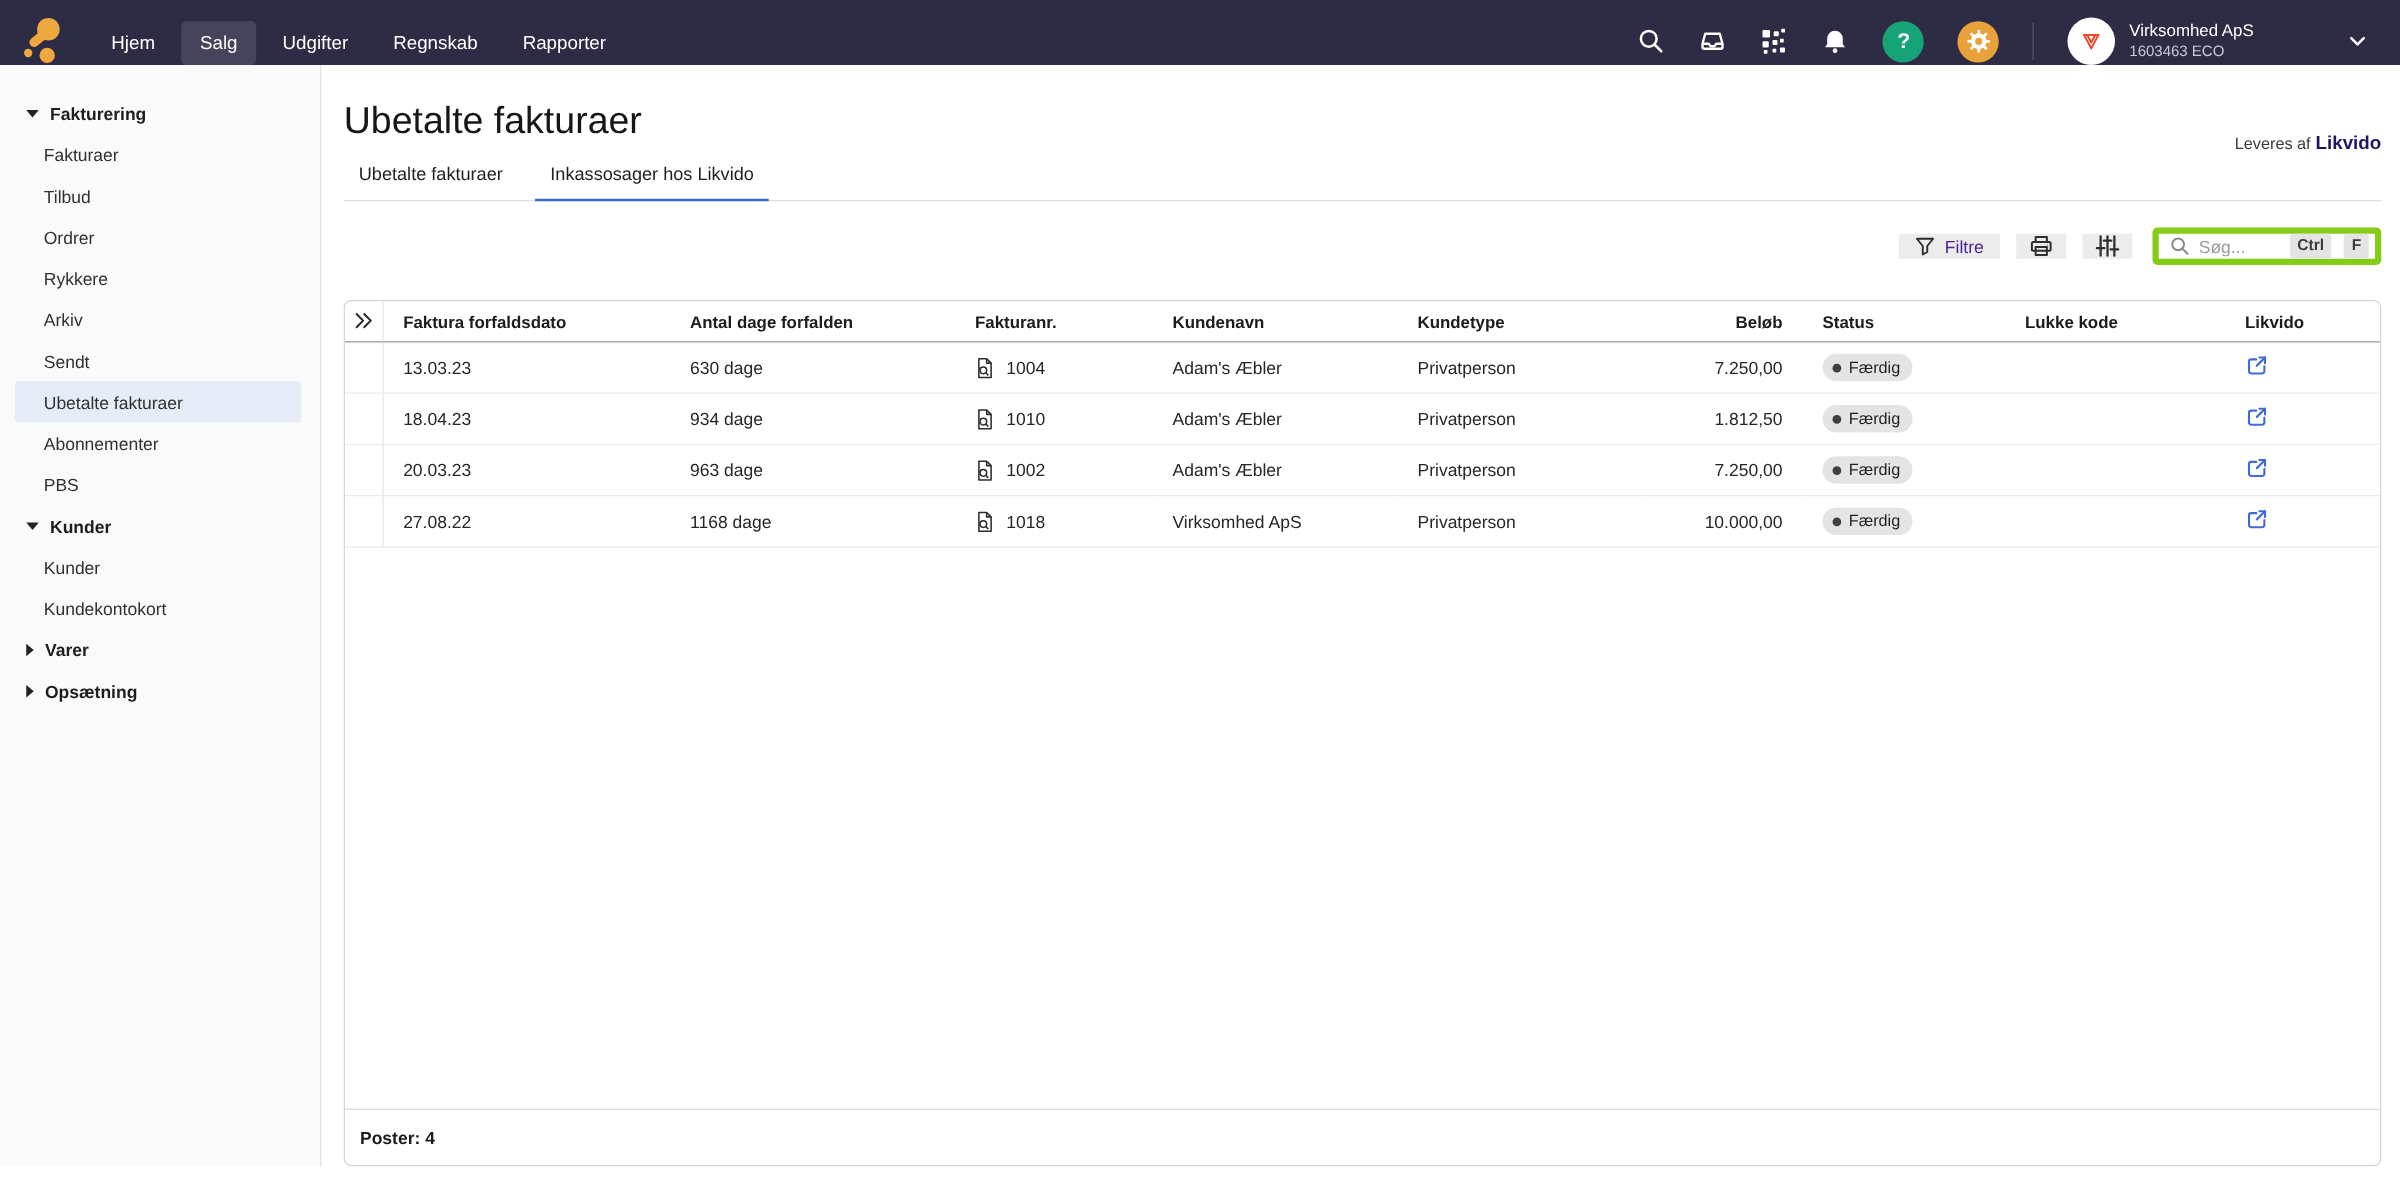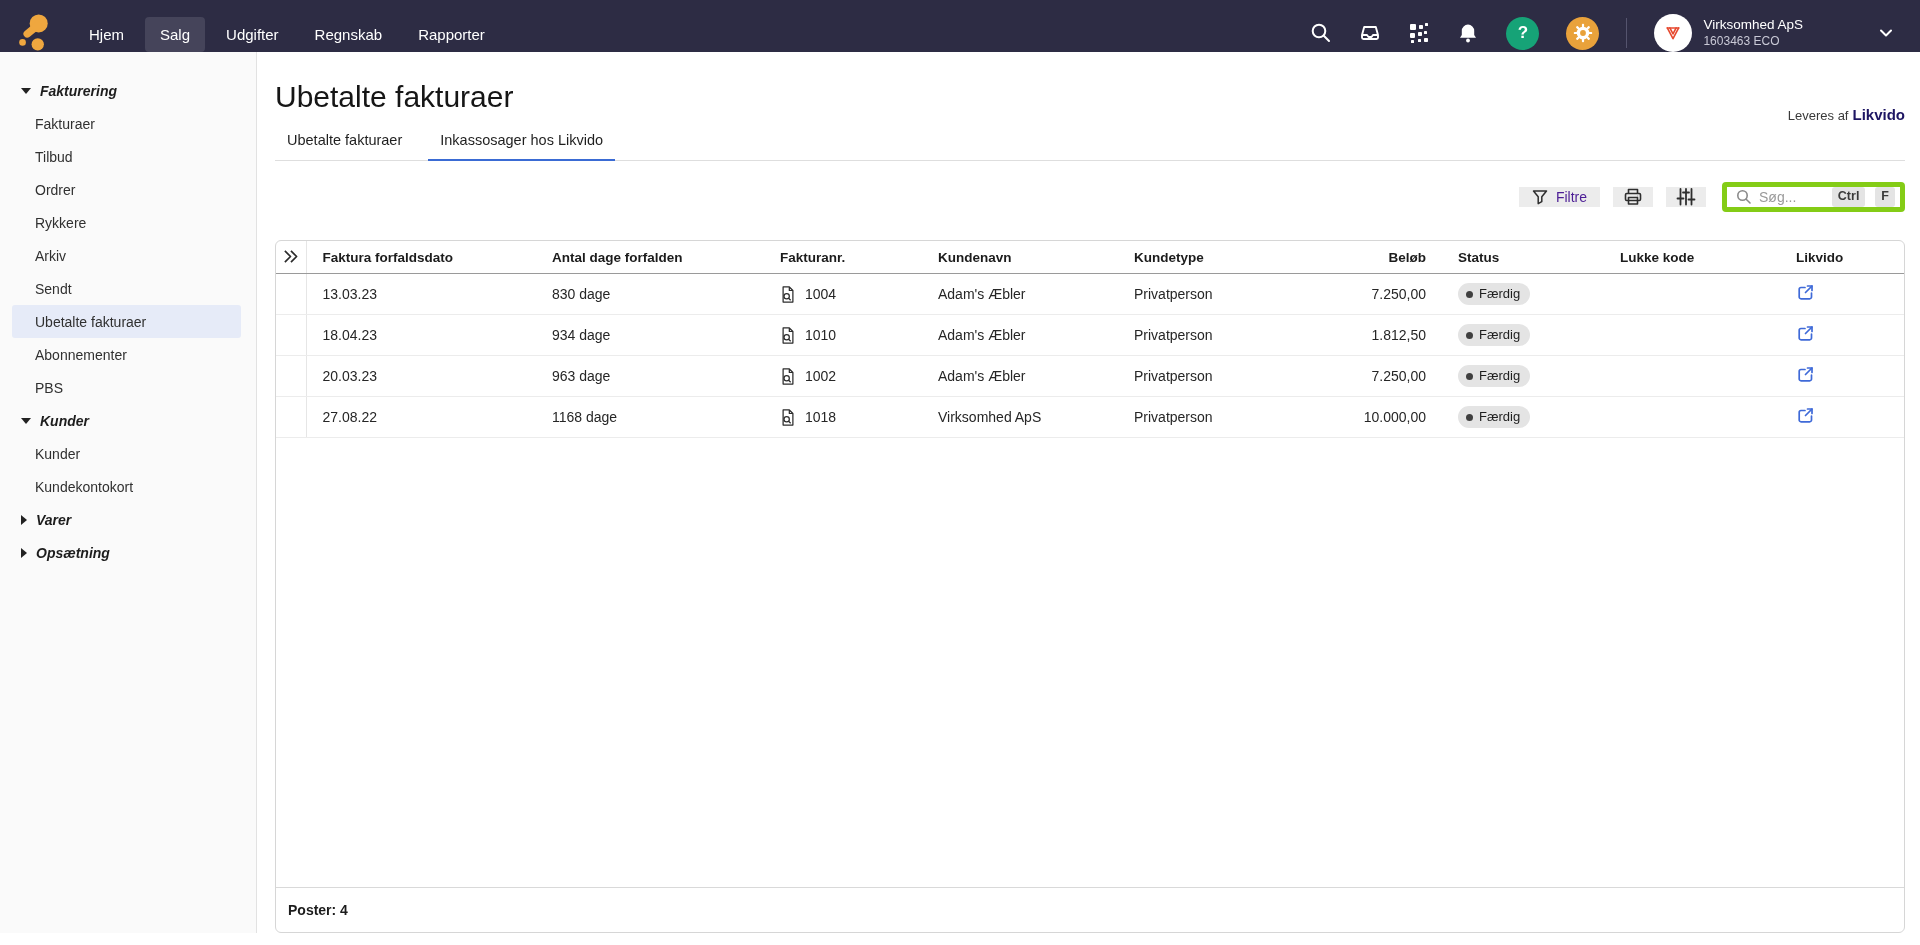--- a/index.html
+++ b/index.html
@@ -25,21 +25,21 @@
   .account-org { color:#c9c9d6; font-size:12px; }
   .nav-caret { margin-left:48px; display:flex; cursor:pointer; }
 
   
   .app-body { display:flex; height:881px; }
   .bottom-strip { height:12px; background:#fff; }
 
   
   .sidebar { width:257px; background:#fafafa; border-right:1px solid #e2e2e2; padding-top:22px; flex-shrink:0; }
   .side-header { display:flex; align-items:center; gap:9px; height:33px; padding-left:21px;
-    font-size:14px; font-weight:700; color:#1d1d1d; cursor:pointer;font-style:italic; }
+    font-size:14px; font-weight:700; color:#1d1d1d; cursor:pointer; }
   .tri-down { width:0; height:0; border-left:5px solid transparent; border-right:5px solid transparent; border-top:6px solid #222; }
   .tri-right { width:0; height:0; border-top:5px solid transparent; border-bottom:5px solid transparent; border-left:6px solid #222; }
   .side-item { height:33px; display:flex; align-items:center; margin:0 15px 0 12px; padding-left:23px;
     font-size:14px; color:#303030; border-radius:3px; cursor:pointer; }
   .side-item.selected { background:#e6ebf8; }
 
   
   .main { flex:1; display:flex; flex-direction:column; padding:28px 15px 0 18px; position:relative; min-width:0; }
   .provider { position:absolute; top:54px; right:15px; font-size:13px; color:#3a3a3a; }
   .provider b { font-size:15px; color:#1e1663; font-weight:800; margin-left:4px; }
@@ -280,21 +280,21 @@
             <th class="num">Beløb</th>
             <th>Status</th>
             <th>Lukke kode</th>
             <th>Likvido</th>
           </tr>
         </thead>
         <tbody>
           <tr>
             <td class="expander"></td>
             <td>13.03.23</td>
-            <td>830 dage</td>
+            <td>630 dage</td>
             <td>
               <span class="invoice-cell">
                 <svg width="16" height="19" viewBox="0 0 18 20" fill="none" stroke="#2c2c2c" stroke-width="1.4" stroke-linejoin="round">
                   <path d="M3.5 1.5 H10.5 L14.5 5.5 V18.5 H3.5 Z"></path>
                     <path d="M10.5 1.5 V5.5 H14.5"></path>
                   <circle cx="7.5" cy="12" r="3"></circle>
                     <line x1="9.7" y1="14.2" x2="12" y2="16.5"></line>
                 </svg>
                 <span>1004</span>
               </span>

